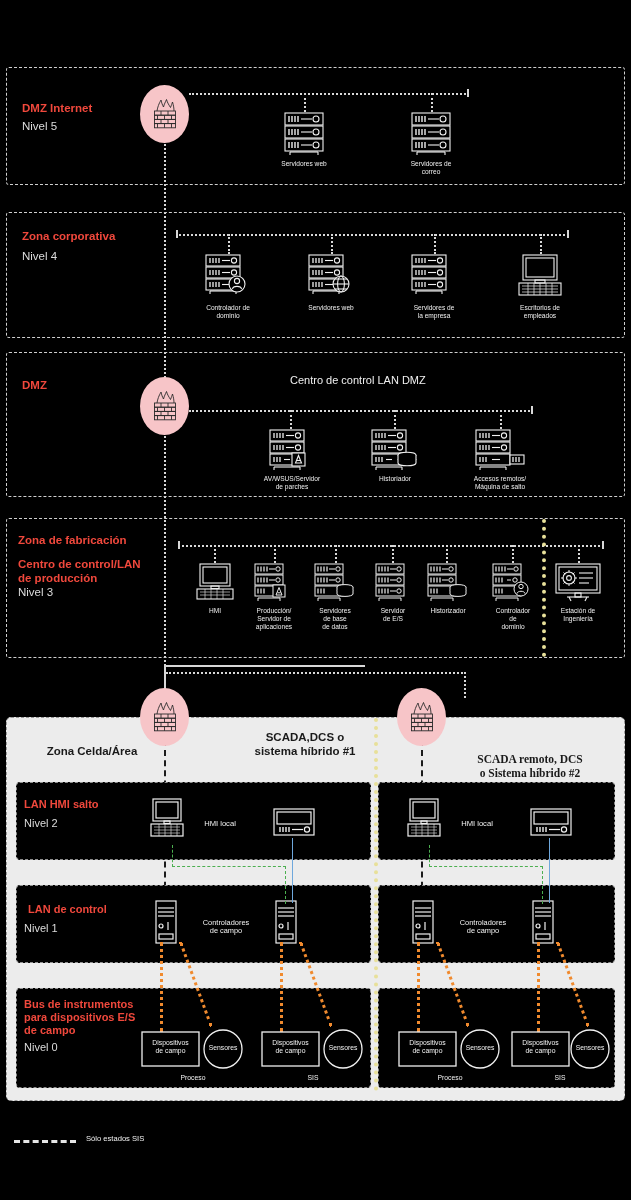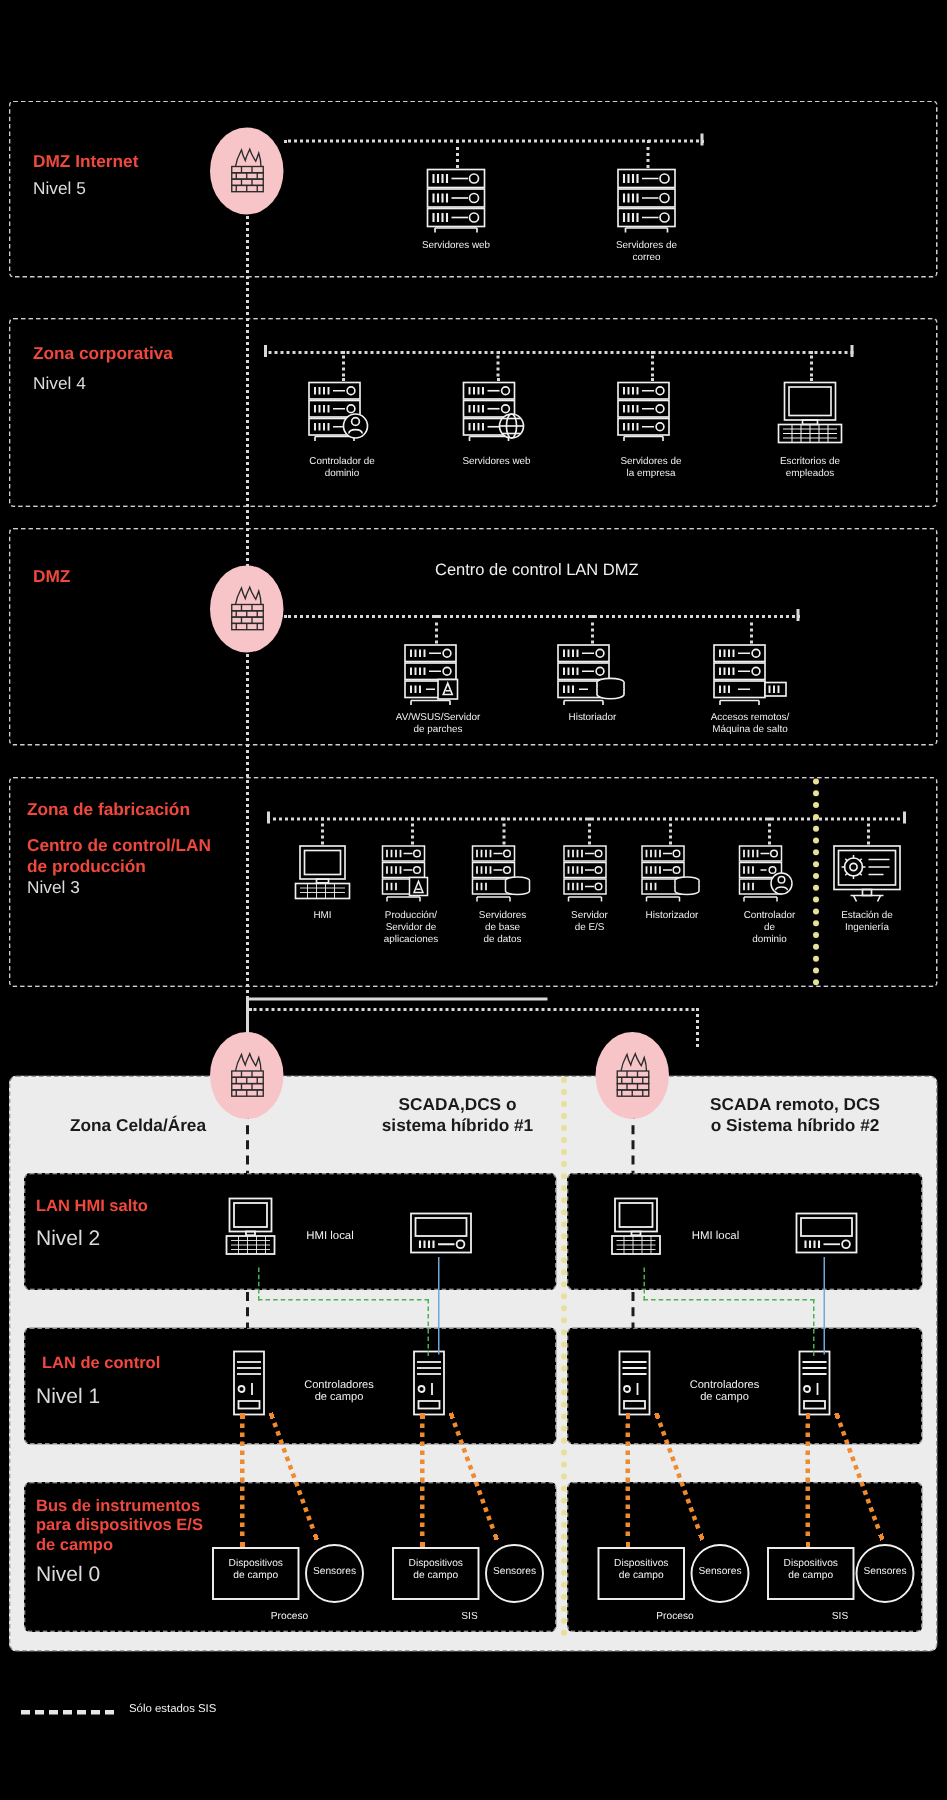--- a/index.html
+++ b/index.html
@@ -71,21 +71,21 @@
     text-align:center; line-height:14px; white-space:pre-line;
   }
   .subzone {
     position:absolute; background:#000; border:1px dashed #8f8f8f;
     border-radius:4px;
   }
   .sz-title {
     position:absolute; color:#f0483c; font-weight:bold; font-size:11px;
     line-height:13px; white-space:pre-line;
   }
-  .sz-level { position:absolute; color:#dcdcdc; font-size:14px; }
+  .sz-level { position:absolute; color:#dcdcdc; font-size:11px; }
 
   .small-lbl {
     position:absolute; font-size:6.8px; color:#f2f2f2; text-align:center;
     line-height:8px; white-space:pre-line;
   }
   .proc-lbl {
     position:absolute; font-size:6.8px; color:#f2f2f2; text-align:center;
   }
 
   .orange-d { position:absolute; border-left:3px dotted #f08a2e; width:0; }
@@ -796,21 +796,21 @@
           <line x1="23.5" y1="26.6" x2="23.5" y2="30.8"></line>
       </g>
     </svg>
   </div>
 
   <div class="cell-panel" style="left:6px; top:717px; width:619px; height:384px;"></div>
 
   <div class="cell-hdr" style="left:22px; top:744px; width:140px;">Zona Celda/Área</div>
   <div class="cell-hdr" style="left:225px; top:730px; width:160px;">SCADA,DCS o
 sistema híbrido #1</div>
-  <div class="cell-hdr" style="left:440px; top:730px; width:180px;">SCADA remoto, DCS
+  <div class="cell-hdr" style="left:440px; top:752px; width:180px;font-family:Liberation Serif, serif;">SCADA remoto, DCS
 o Sistema híbrido #2</div>
 
   <div class="ybus" style="left:374px; top:718px; height:373px;"></div>
 
   <div class="blackdash-v" style="left:164px; top:740px; height:178px;"></div>
   <div class="blackdash-v" style="left:421px; top:740px; height:178px;"></div>
 
   <div class="subzone" style="left:16px; top:782px; width:355px; height:78px;"></div>
   <div class="subzone" style="left:378px; top:782px; width:237px; height:78px;"></div>
   <div class="sz-title" style="left:24px; top:798px;">LAN HMI salto</div>

